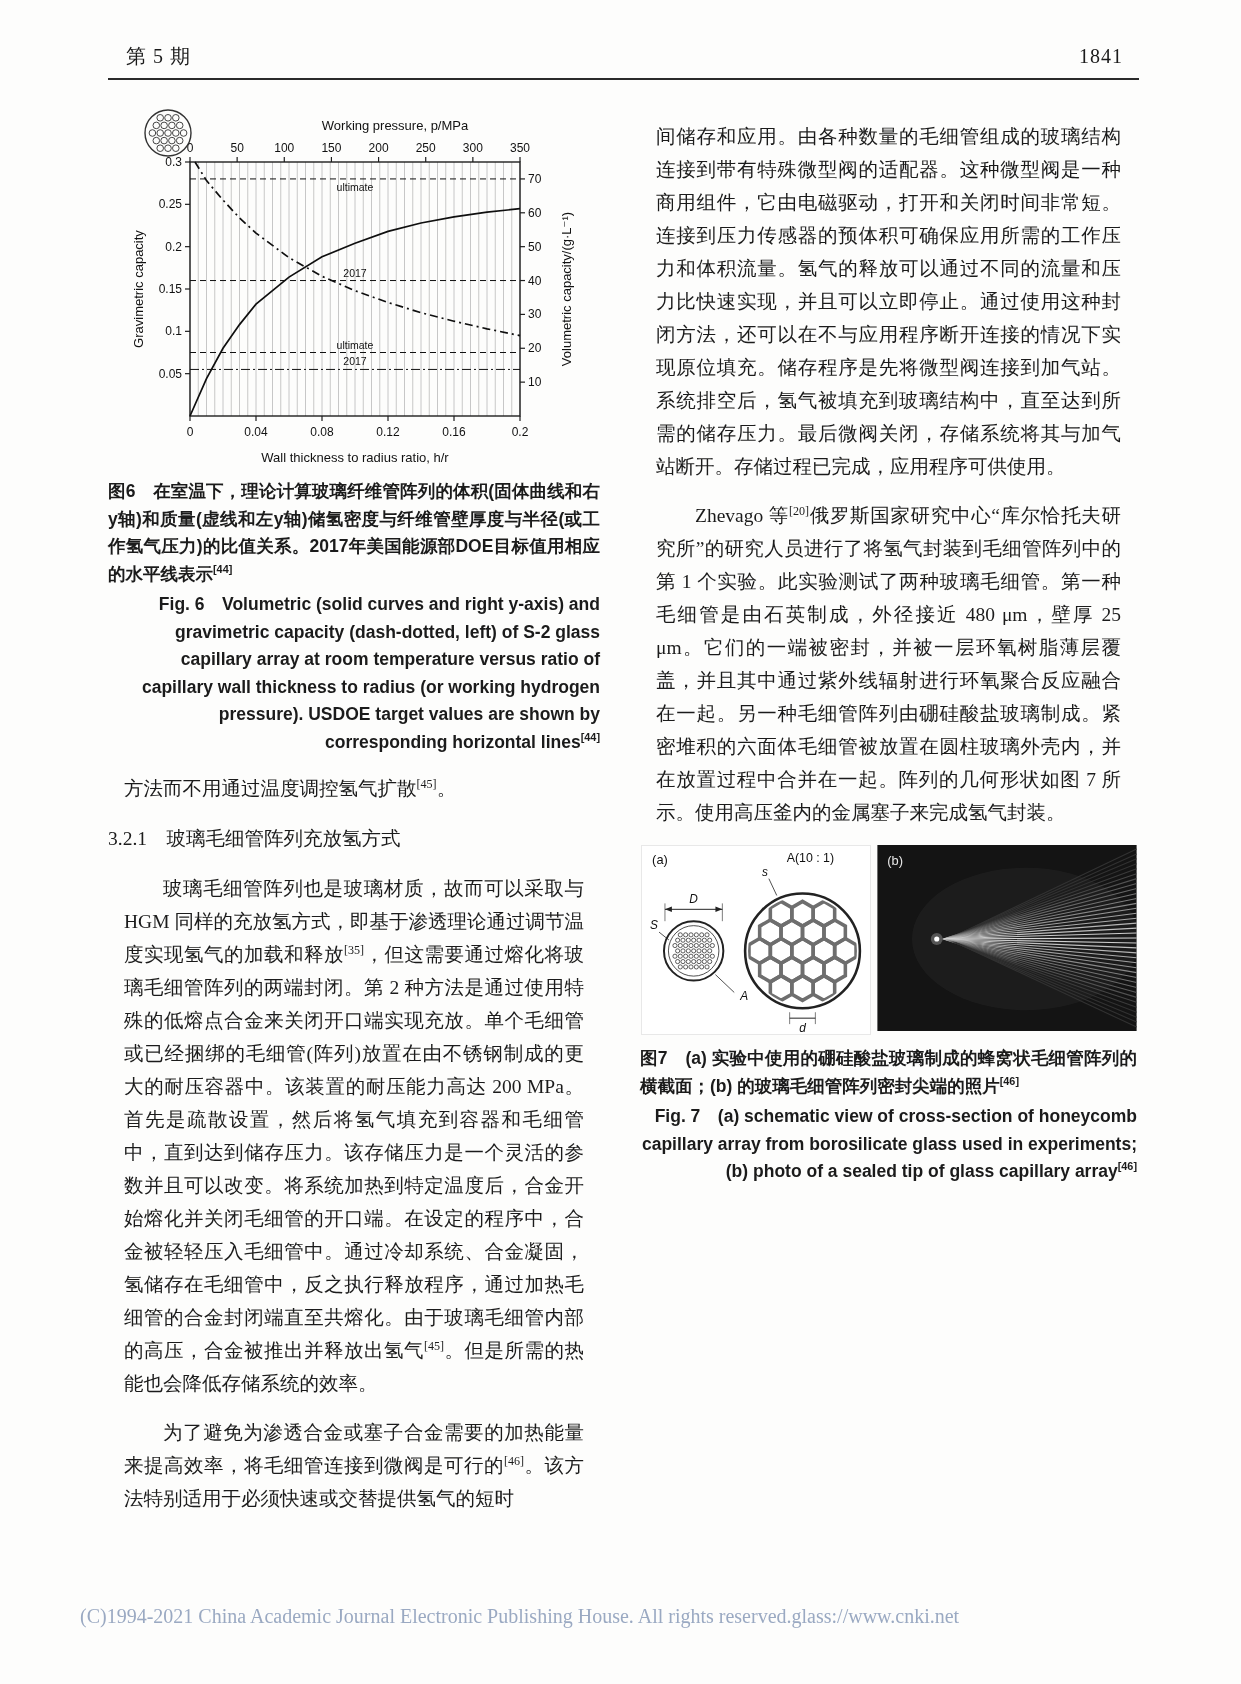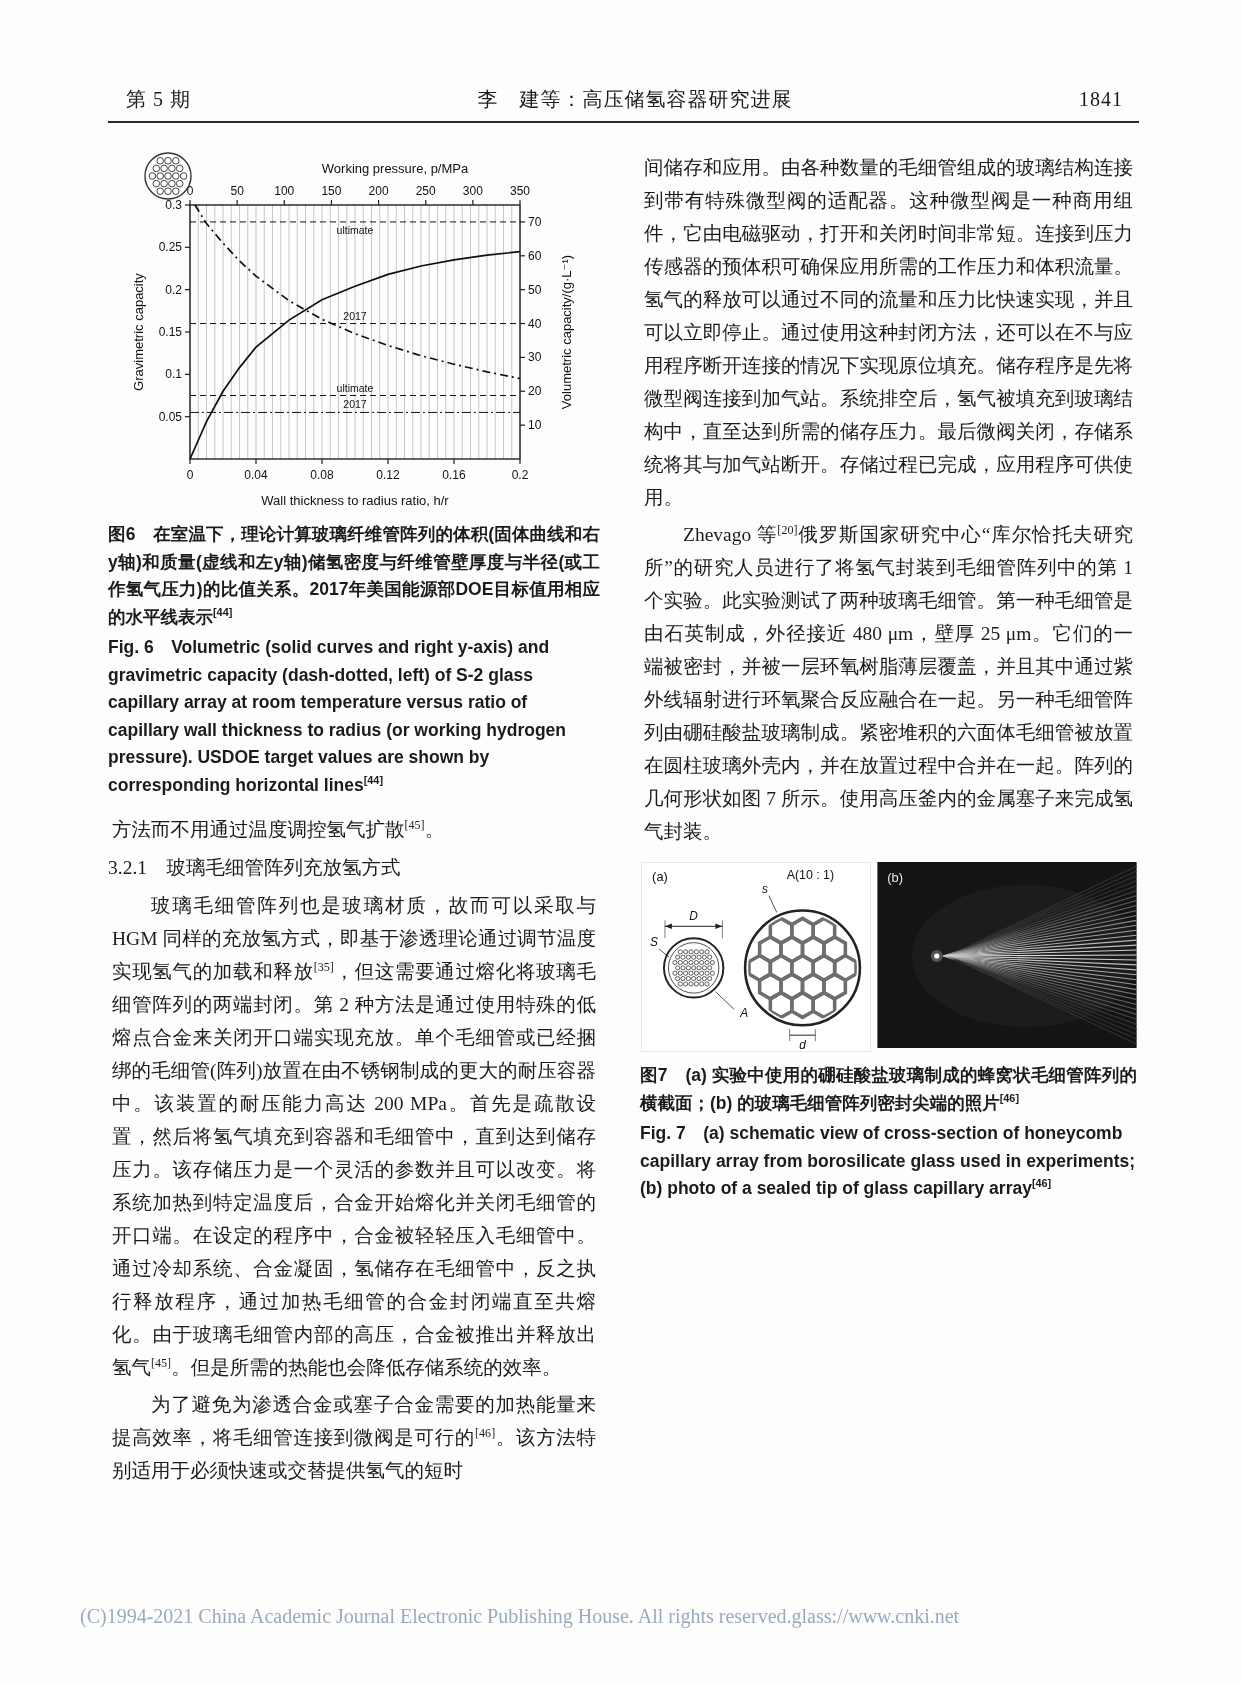--- a/index.html
+++ b/index.html
@@ -1,49 +1,48 @@
 <!DOCTYPE html>
 <html><head>
 <meta charset="utf-8">
 <style>
   html,body{margin:0;padding:0}
   body{width:1241px;height:1684px;background:#fdfdfc;color:#1b1b1b;
        font-family:"Liberation Serif","DejaVu Serif",serif;overflow:hidden}
-  .page{position:relative;width:100%;height:100%;padding:86px 102px 0 108px;box-sizing:border-box}
+  .page{position:relative;width:100%;height:100%;padding:43px 102px 0 108px;box-sizing:border-box}
   .header{display:flex;justify-content:space-between;align-items:baseline;
           font-size:20px;padding:0 16px 8px 18px;letter-spacing:1px}
   .header-rule{border-top:2px solid #2b2b2b;margin-bottom:24px}
   .columns{display:flex;gap:40px}
   .col-left{width:492px}
   .col-right{width:497px}
-  p{font-size:19.5px;line-height:33px;text-align:justify;text-indent:2em;margin:4px}
+  p{font-size:19.5px;line-height:33px;text-align:justify;text-indent:2em;margin:16px}
   p.cont{text-indent:0}
   .sec{font-size:19.5px;line-height:35px;font-weight:400;margin:0}
   sup{font-size:62%;line-height:0;vertical-align:super}
   figure{margin:0}
   .fig6{margin:2px 0 14px}
   #fig6-chart{display:flex;justify-content:center;margin-bottom:10px}
   .cap-cn{font:700 17.5px/27.5px "Liberation Sans","DejaVu Sans",sans-serif;text-align:justify}
-  .cap-en{font:700 17.5px/27.5px "Liberation Sans","DejaVu Sans",sans-serif;text-align:left;margin-top:3px}
+  .cap-en{font:700 17.5px/27.5px "Liberation Sans","DejaVu Sans",sans-serif;text-align:right;margin-top:3px}
   .fig7{margin:14px 0 10px}
   .fig7-panels{display:flex;gap:6px;align-items:flex-start;justify-content:center;margin-bottom:10px}
   .fig7a{background:#fff;border:1px solid #e8e8e8}
   svg{display:block}
   .footer{position:absolute;left:80px;right:86px;bottom:56px;display:flex;
           font-size:20px;color:#9aa9c2;
           font-family:"Liberation Serif",serif}
 </style>
 </head>
 <body>
 
 <div class="page">
 
   <div class="header">
     <span>第 5 期</span>
-    <span>李　建等：高压储氢容器研究进展</span>
     <span>1841</span>
   </div>
   <div class="header-rule"></div>
 
   <div class="columns">
 
     <div class="col col-left">
       <figure class="fig6">
         <div id="fig6-chart">
             <svg viewBox="0 0 452 362" width="452" height="362">

